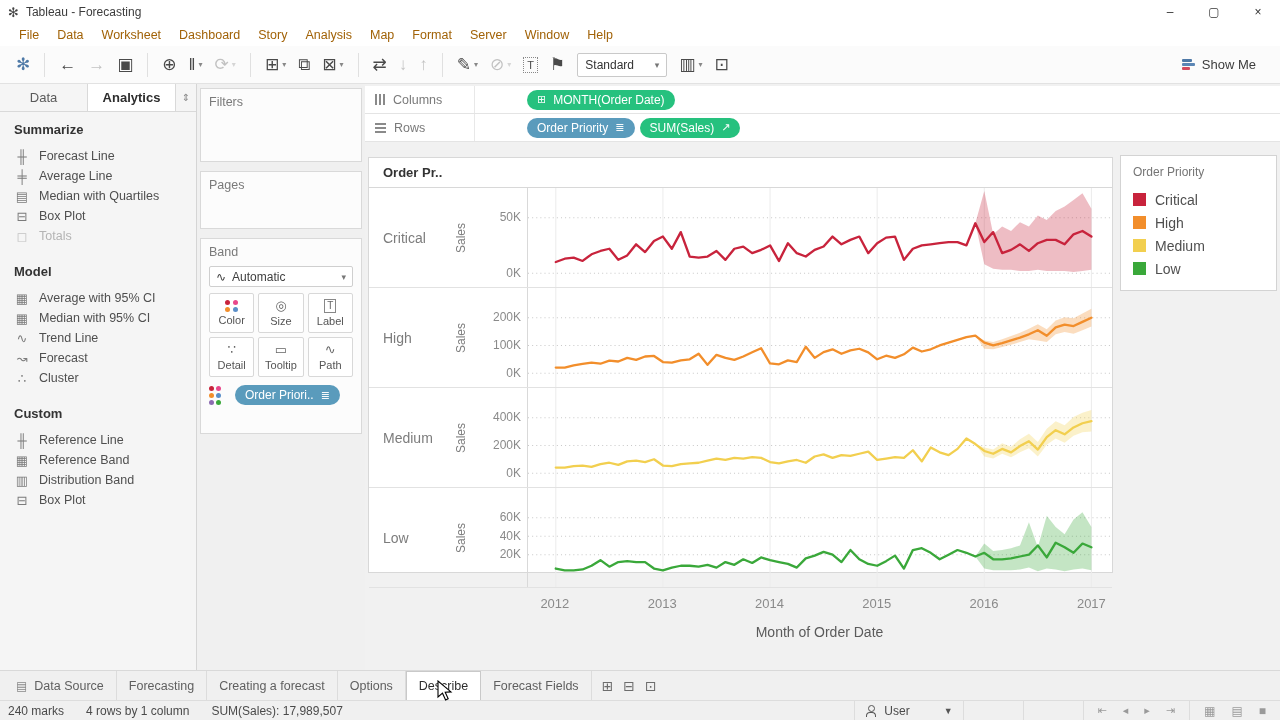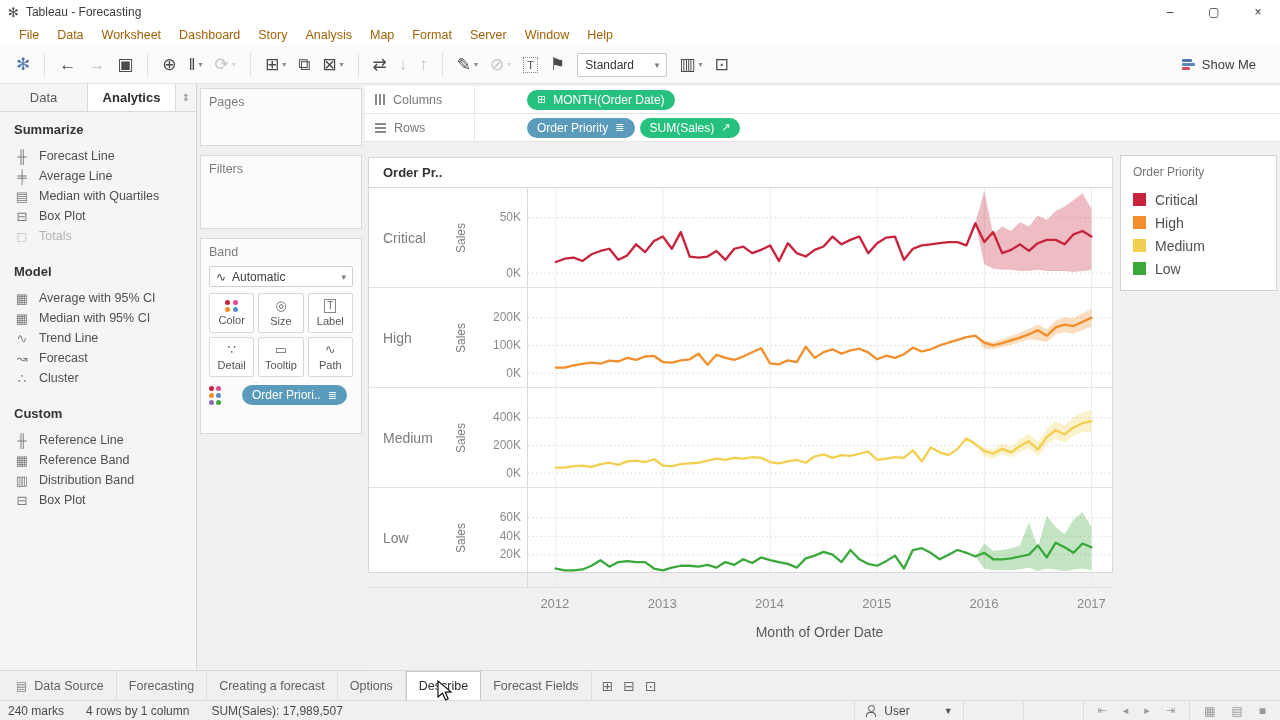--- a/index.html
+++ b/index.html
@@ -62,21 +62,21 @@
   .card.marks { height:196px; }
   .mark-dropdown { margin-top:7px; height:21px; border:1px solid #cfcfcf; background:#fff; border-radius:2px; display:flex; align-items:center; padding:0 6px; gap:6px; font-size:12px; color:#3e3e3e; }
   .mark-dropdown .caret { margin-left:auto; font-size:9px; color:#777; }
   .marks-grid { display:grid; grid-template-columns:repeat(3,1fr); gap:4px; margin-top:6px; }
   .mark-btn { background:#fff; border:1px solid #d8d8d8; border-radius:2px; height:40px; display:flex; flex-direction:column; align-items:center; justify-content:center; gap:2px; }
   .mark-btn .mglyph { font-size:13px; color:#666; line-height:14px; }
   .mark-btn .mglyph.boxed { font-size:10px; border:1px solid #888; padding:0 2px; line-height:12px; }
   .mark-btn .mlabel { font-size:11px; color:#555; }
   .dots4 { display:grid; grid-template-columns:6px 6px; gap:2px; }
   .dots4 i, .dots6 i { width:5px; height:5px; border-radius:50%; }
-  .marks-pill-row { display:flex; align-items:center; gap:21px; margin-top:8px;text-align:center; }
+  .marks-pill-row { display:flex; align-items:center; gap:14px; margin-top:8px;text-align:center; }
   .dots6 { display:grid; grid-template-columns:5px 5px; gap:2px; }
 
   
   .pill { height:20px; border-radius:10px; display:inline-flex; align-items:center; gap:7px; padding:0 10px; color:#fff; font-size:12px; white-space:nowrap; }
   .pill .pglyph { font-size:11px; opacity:.95; }
   .pill.green { background:var(--pill-green); }
   .pill.blue  { background:var(--pill-blue); }
 
   
   .right { flex:1; position:relative; min-width:0; }
@@ -323,25 +323,25 @@
             </div>
             <div class="side-item">
               <span class="glyph">⊟</span>
               <span>Box Plot</span>
             </div>
           </div>
         </div>
     </div>
 
     <div class="cardscol">
+      <div class="card filters">
+        <div class="card-label">Filters</div>
+      </div>
       <div class="card pages">
         <div class="card-label">Pages</div>
-      </div>
-      <div class="card filters">
-        <div class="card-label">Filters</div>
       </div>
       <div class="card marks">
         <div class="card-label">Band</div>
         <div class="mark-dropdown">
           <span>∿</span>
           <span>Automatic</span>
           <span class="caret">▾</span>
         </div>
         <div class="marks-grid" id="marks-grid">
             <div class="mark-btn">

